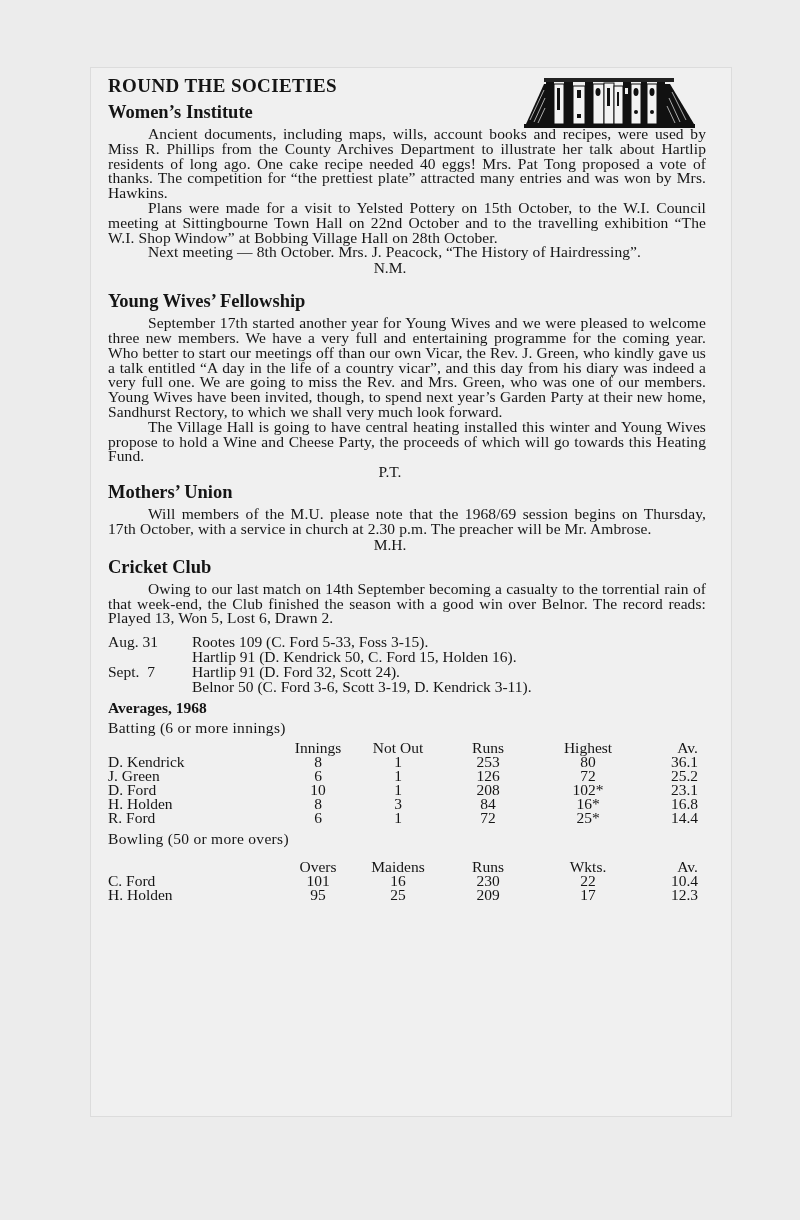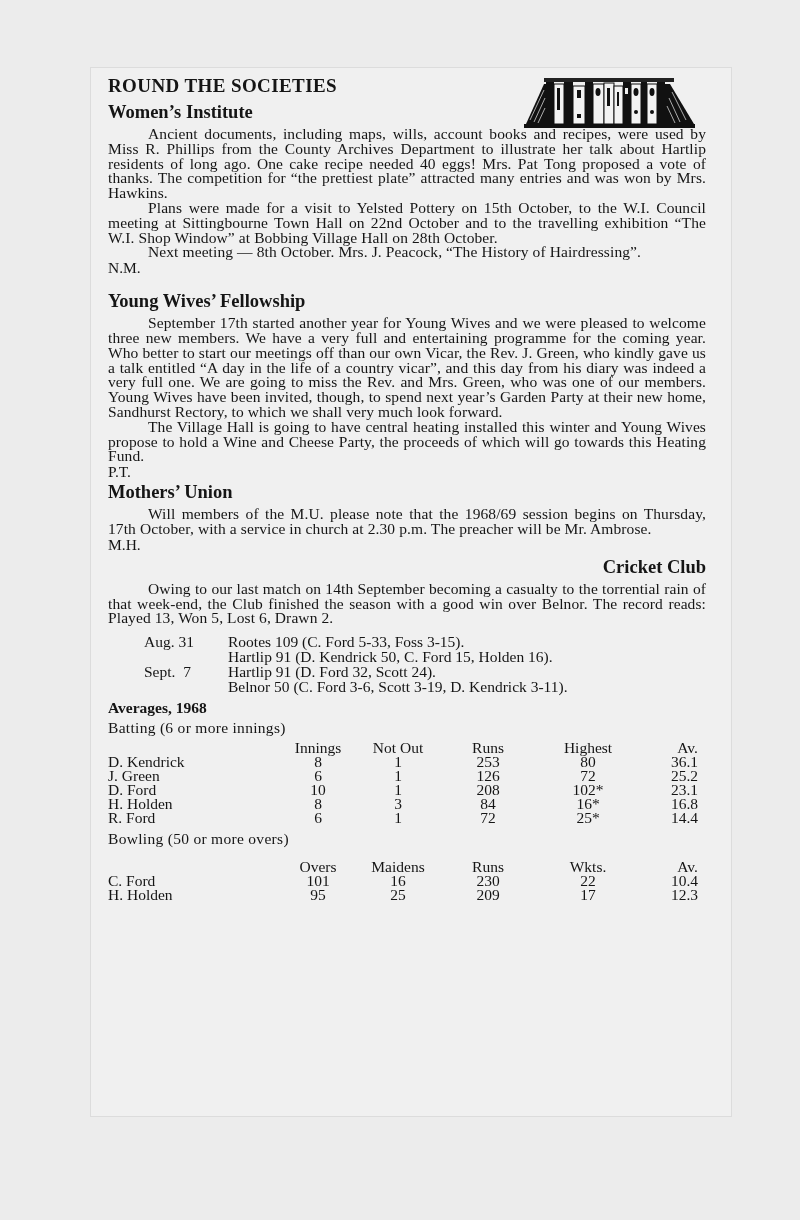--- a/index.html
+++ b/index.html
@@ -56,43 +56,42 @@
     }
     p.body {
       margin: 0;
       font-size: 15.5px;
       line-height: 14.8px;
       text-align: justify;
       text-indent: 40px;
       letter-spacing: 0.1px;
     }
     .sig {
-      text-align: left;
+      text-align: center;
       font-size: 15.5px;
       line-height: 16px;
       padding-right: 34px;
       margin: 0;
     }
     #wi-heading { margin-bottom: 3px; }
     #yw-heading { margin-top: 13px; margin-bottom: 3px; }
     #mu-heading { margin-top: 0; margin-bottom: 3px; }
-    #cc-heading { margin-top: 2px; margin-bottom: 3px; text-align: right; }
+    #cc-heading { margin-top: 2px; margin-bottom: 3px; }
 
     .results {
       margin-top: 8px;
       font-size: 15.5px;
       line-height: 15px;
     }
     .result-row {
       display: flex;
     }
     .result-date {
       width: 84px;
       flex: none;
-      margin-left: 36px;
     }
     .result-text { flex: 1; }
     .sub-heading {
       font-weight: bold;
       font-size: 15.5px;
       margin: 6px 0 4px 0;
       line-height: 16px;
     }
     .table-caption {
       font-size: 15.5px;

